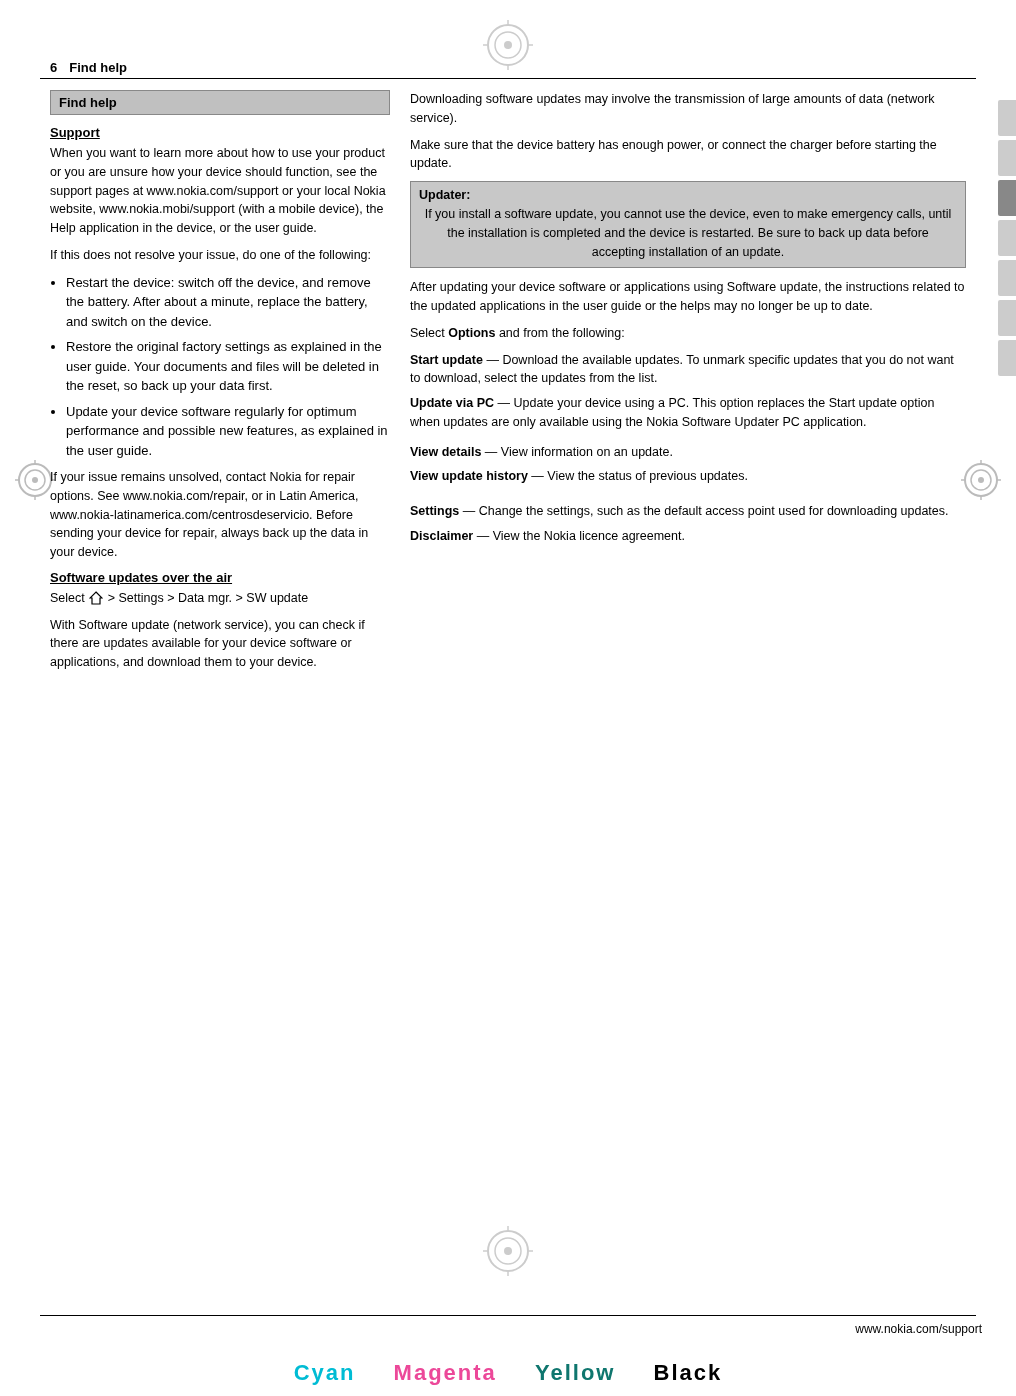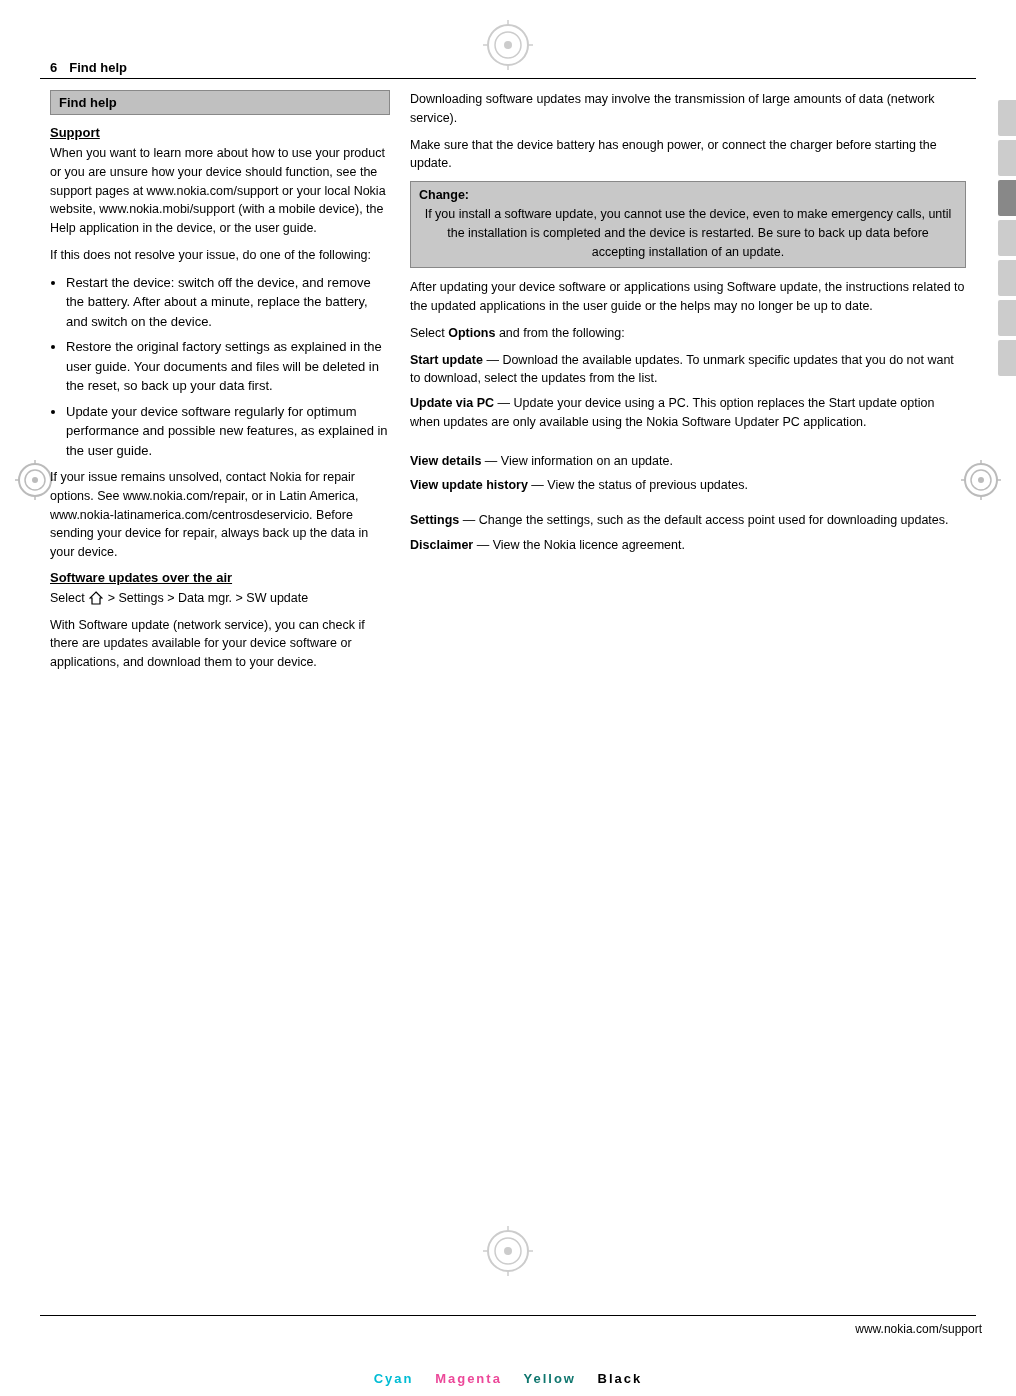--- a/index.html
+++ b/index.html
@@ -210,22 +210,22 @@
       color: #000000;
     }
 
     
     .color-bar {
       position: absolute;
       bottom: 10px;
       left: 50%;
       transform: translateX(-50%);
       display: flex;
-      gap: 8px;
-      font-size: 13px;
+      gap: 15px;
+      font-size: 22px;
       font-weight: bold;
       letter-spacing: 2px;
     }
 
     .color-cyan { color: #00bcd4; }
     .color-magenta { color: #ec4899; }
     .color-yellow { color: #0f766e; }
     .color-black { color: #000000; }
 
     
@@ -329,30 +329,30 @@
       <p>With Software update (network service), you can check if there are updates available for your device software or applications, and download them to your device.</p>
 
     </div>
 
     <div class="right-column">
 
       <p>Downloading software updates may involve the transmission of large amounts of data (network service).</p>
       <p>Make sure that the device battery has enough power, or connect the charger before starting the update.</p>
 
       <div class="warning-box">
-        <div class="warning-title">Change:</div>
+        <div class="warning-title">Updater:</div>
         <div class="warning-text">If you install a software update, you cannot use the device, even to make emergency calls, until the installation is completed and the device is restarted. Be sure to back up data before accepting installation of an update.</div>
       </div>
 
       <p>After updating your device software or applications using Software update, the instructions related to the updated applications in the user guide or the helps may no longer be up to date.</p>
       <p>Select <strong>Options</strong> and from the following:</p>
 
       <div id="options-list">
       <p style="margin-bottom: 6px; font-size: 12.5px; line-height: 1.5;"><strong>Start update</strong><span> — Download the available updates. To unmark specific updates that you do not want to download, select the updates from the list.</span></p>
-          <p style="margin-bottom: 20px; font-size: 12.5px; line-height: 1.5;"><strong>Update via PC</strong><span> — Update your device using a PC. This option replaces the Start update option when updates are only available using the Nokia Software Updater PC application.</span></p>
+          <p style="margin-bottom: 11px; font-size: 12.5px; line-height: 1.5;"><strong>Update via PC</strong><span> — Update your device using a PC. This option replaces the Start update option when updates are only available using the Nokia Software Updater PC application.</span></p>
           <p style="margin-bottom: 6px; font-size: 12.5px; line-height: 1.5;"><strong>View details</strong><span> — View information on an update.</span></p>
           <p style="margin-bottom: 16px; font-size: 12.5px; line-height: 1.5;"><strong>View update history</strong><span> — View the status of previous updates.</span></p>
           <p style="margin-bottom: 6px; font-size: 12.5px; line-height: 1.5;"><strong>Settings</strong><span> — Change the settings, such as the default access point used for downloading updates.</span></p>
           <p style="margin-bottom: 1px; font-size: 12.5px; line-height: 1.5;"><strong>Disclaimer</strong><span> — View the Nokia licence agreement.</span></p>
         </div>
 
     </div>
 
   </div>
 

